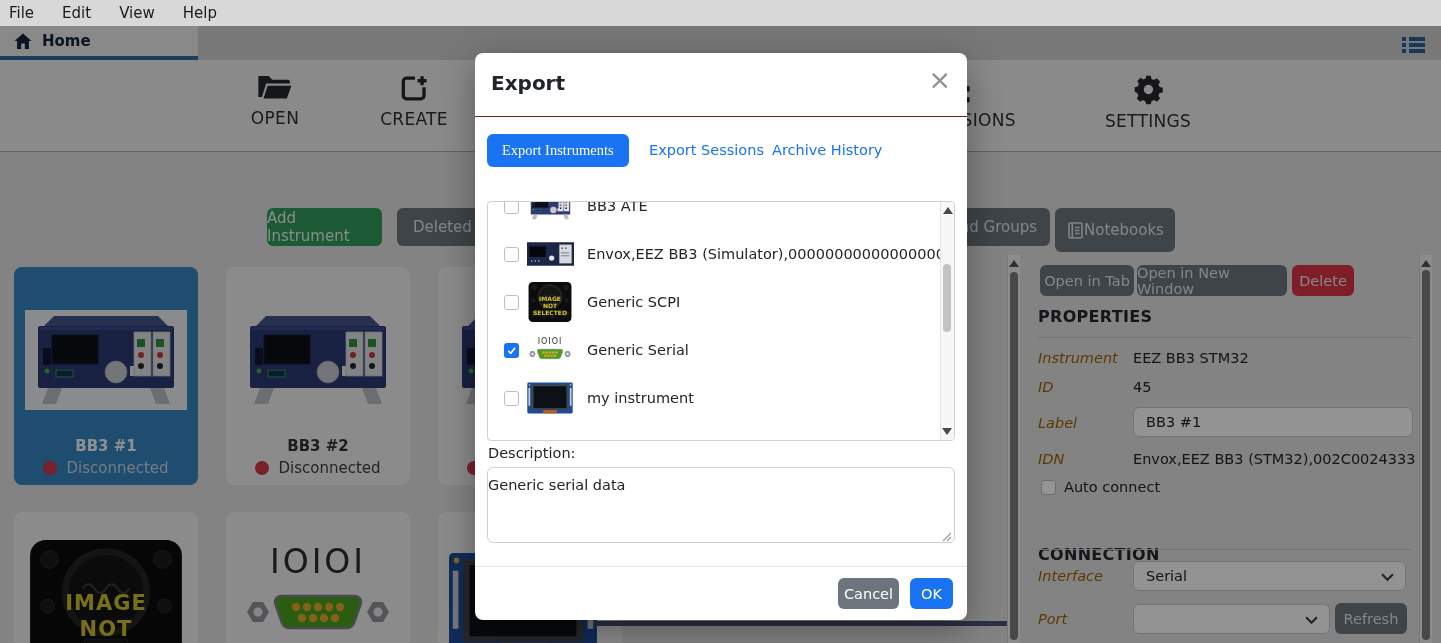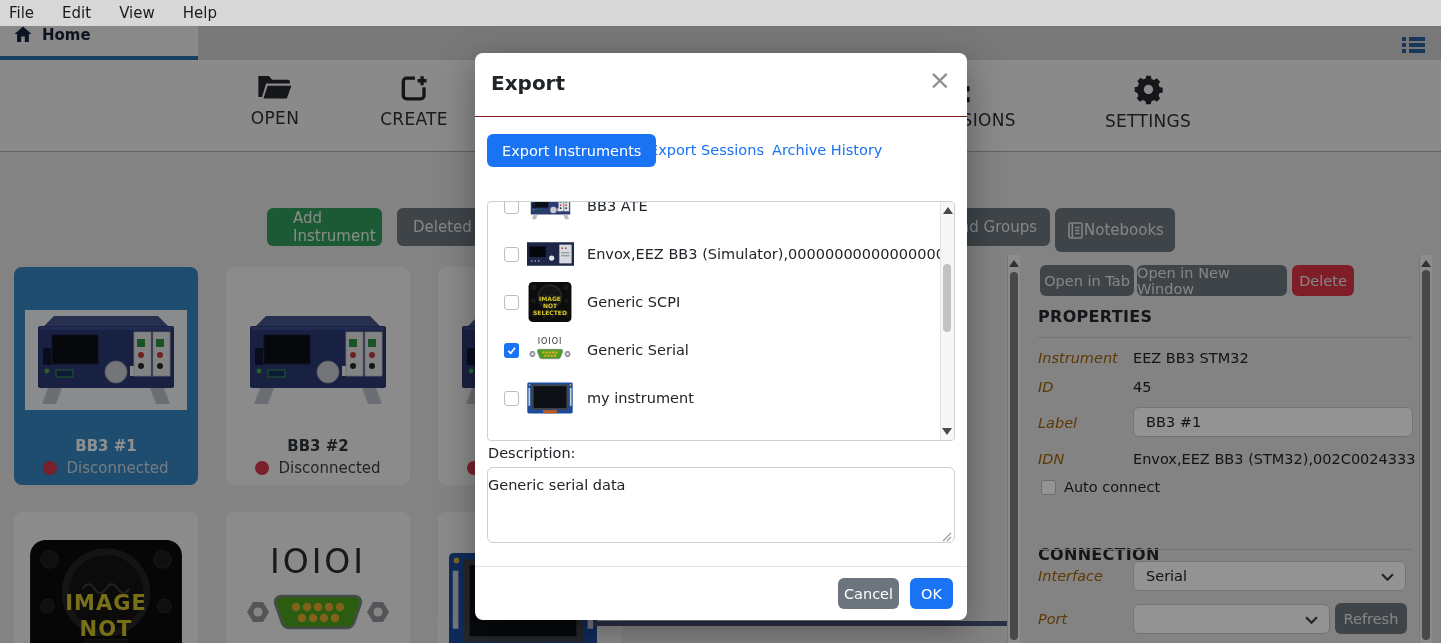--- a/index.html
+++ b/index.html
@@ -5,34 +5,34 @@
   html,body{margin:0;padding:0;background:#fff;}
   body{font-family:"DejaVu Sans","Liberation Sans",sans-serif;}
   .screen{position:relative;width:1441px;height:643px;overflow:hidden;background:#e2e2e2;}
 
   
   .menubar{position:absolute;left:0;top:0;width:100%;height:26px;background:#d8d8d8;display:flex;align-items:center;gap:28px;padding-left:9px;box-sizing:border-box;font-size:15px;color:#1b1b1b;}
   .menubar span{cursor:default;}
 
   
   .tabbar{position:absolute;left:0;top:26px;width:100%;height:34px;background:#cfcfcf;}
-  .home-tab{position:absolute;left:0;top:0;width:198px;height:34px;background:#ececec;border-bottom:4px solid #2c6da4;box-sizing:border-box;display:flex;align-items:flex-start;gap:10px;padding-left:14px;font-weight:bold;font-size:15px;color:#16233c;}
+  .home-tab{position:absolute;left:0;top:0;width:198px;height:34px;background:#ececec;border-bottom:4px solid #2c6da4;box-sizing:border-box;display:flex;align-items:center;gap:10px;padding-left:14px;font-weight:bold;font-size:15px;color:#16233c;}
   .listview{position:absolute;right:16px;top:9px;}
   .lv-row{display:flex;gap:3px;margin:2px 0;}
   .lv-dot{width:4px;height:4px;background:#2c5d9e;}
   .lv-bar{width:16px;height:4px;background:#2c5d9e;}
 
   
   .toolbar{position:absolute;left:0;top:60px;width:100%;height:92px;background:#eeeeee;border-bottom:1px solid #a9a9a9;box-sizing:border-box;}
   .tool{position:absolute;top:13px;display:flex;flex-direction:column;align-items:center;gap:5px;color:#2b2f34;transform:translateX(-50%);cursor:pointer;}
   .tool .tlbl{font-size:17px;letter-spacing:.3px;}
 
   
   .btn{position:absolute;border-radius:6px;display:flex;align-items:center;justify-content:center;font-size:15px;box-sizing:border-box;cursor:pointer;}
-  .btn-green{background:#2f9c5a;color:#e9f2ec;padding-left:26px;}
+  .btn-green{background:#2f9c5a;color:#e9f2ec;}
   .btn-dark{background:#6c757d;color:#e2e6e9;}
   .btn-red{background:#dc3545;color:#f3dde0;}
 
   
   .card{position:absolute;width:184px;height:218px;border-radius:8px;background:#f0f0f0;cursor:pointer;}
   .card.sel{background:#3585c0;}
   .photo{position:absolute;left:11px;top:43px;width:162px;height:100px;background:#eef0f3;display:flex;align-items:center;justify-content:center;}
   .clabel{position:absolute;top:170px;width:100%;text-align:center;font-weight:bold;font-size:15px;color:#303438;}
   .card.sel .clabel{color:#f4f8fb;}
   .cstatus{position:absolute;top:192px;width:100%;display:flex;justify-content:center;align-items:center;gap:9px;font-size:15px;color:#3a3e42;}
@@ -59,21 +59,21 @@
   .pselect .chev{position:absolute;right:11px;top:11px;}
   .cbx{width:15px;height:15px;background:#fff;border:1px solid #b9bec4;border-radius:3px;box-sizing:border-box;flex:0 0 auto;cursor:pointer;}
   .cbx.on{background:#1a73f2;border:none;display:flex;align-items:center;justify-content:center;}
 
   
   .backdrop{position:absolute;left:0;top:26px;width:100%;height:617px;background:rgba(0,0,0,0.42);z-index:50;}
   .modal{position:absolute;left:475px;top:53px;width:492px;height:567px;background:#fff;border-radius:8px;box-shadow:0 10px 35px rgba(0,0,0,.35);z-index:60;font-size:14.5px;color:#212529;}
   .m-head{position:absolute;left:0;top:0;width:100%;height:64px;border-bottom:1px solid #7f1d1d;box-sizing:border-box;}
   .m-title{position:absolute;left:16px;top:18px;font-size:20px;font-weight:bold;}
   .m-close{position:absolute;right:16px;top:13px;font-size:27px;color:#8c9196;cursor:pointer;line-height:1;}
-  .m-tab-pill{position:absolute;left:12px;top:81px;height:33px;background:#1a73f2;color:#fff;border-radius:6px;display:flex;align-items:center;padding:0 15px;cursor:pointer;}
+  .m-tab-pill{position:absolute;left:12px;top:81px;height:33px;background:#1a73f2;color:#fff;border-radius:6px;display:flex;align-items:center;padding:0 15px;cursor:pointer;font-family:Liberation Serif, serif;}
   .m-tab-link{position:absolute;top:89px;color:#1a73f2;cursor:pointer;}
   .m-list{position:absolute;left:12px;top:132px;width:468px;height:240px;border:1px solid #ccd1d6;border-radius:4px;overflow:hidden;box-sizing:border-box;background:#fff;margin-top:16px;}
   .m-item{height:48px;display:flex;align-items:center;padding-left:16px;gap:7px;cursor:pointer;}
   .m-item:first-child{margin-top:-20px;}
   .thumbbox{width:48px;display:flex;flex-direction:column;align-items:center;justify-content:center;flex:0 0 auto;position:relative;}
   .ilabel{margin-left:6px;white-space:nowrap;overflow:hidden;flex:1;}
   .m-scroll{position:absolute;right:0;top:0;width:14px;height:238px;background:#f7f7f7;border-left:1px solid #e4e4e4;box-sizing:border-box;}
   .m-scroll .arr.up{border-bottom-color:#4a4a4a;}
   .m-scroll .arr.dn{border-top-color:#4a4a4a;}
   .m-scroll .thumb{background:#c2c2c2;}

